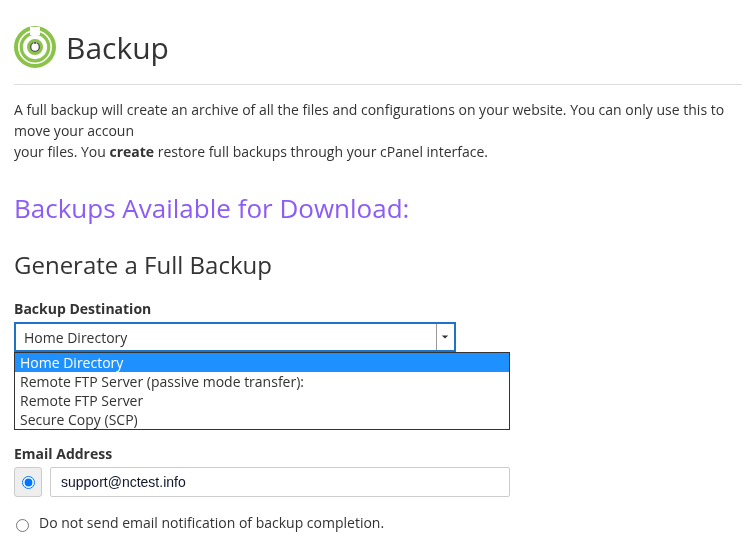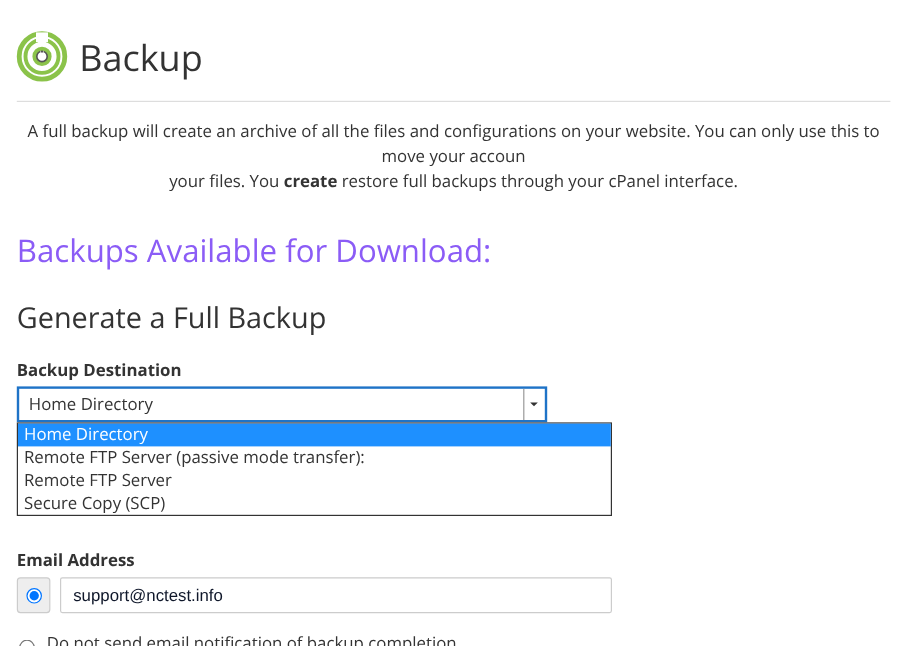--- a/index.html
+++ b/index.html
@@ -42,41 +42,40 @@
     h1.page-title {
       font-size: 30px;
       font-weight: 400;
       color: #333;
     }
     .desc {
       margin-top: 14px;
       font-size: 14px;
       line-height: 1.5;
       color: #333;
-      text-align: center;
     }
     .desc strong { font-weight: 700; }
     h2.section-title {
       font-size: 26px;
       font-weight: 400;
       color: #8b5cf6;
       margin-top: 28px;
     }
     h2.subsection-title {
       font-size: 24px;
       font-weight: 400;
       color: #333;
       margin-top: 22px;
       margin-bottom: 18px;
     }
     .field-label {
       font-size: 14px;
       font-weight: 700;
       color: #333;
-      margin-top: 16px;
+      margin-top: 2px;
       margin-bottom: 4px;
     }
     .select-wrap {
       position: relative;
       width: 442px;
     }
     .select-box {
       height: 30px;
       border: 2px solid #1e73c7;
       display: flex;

